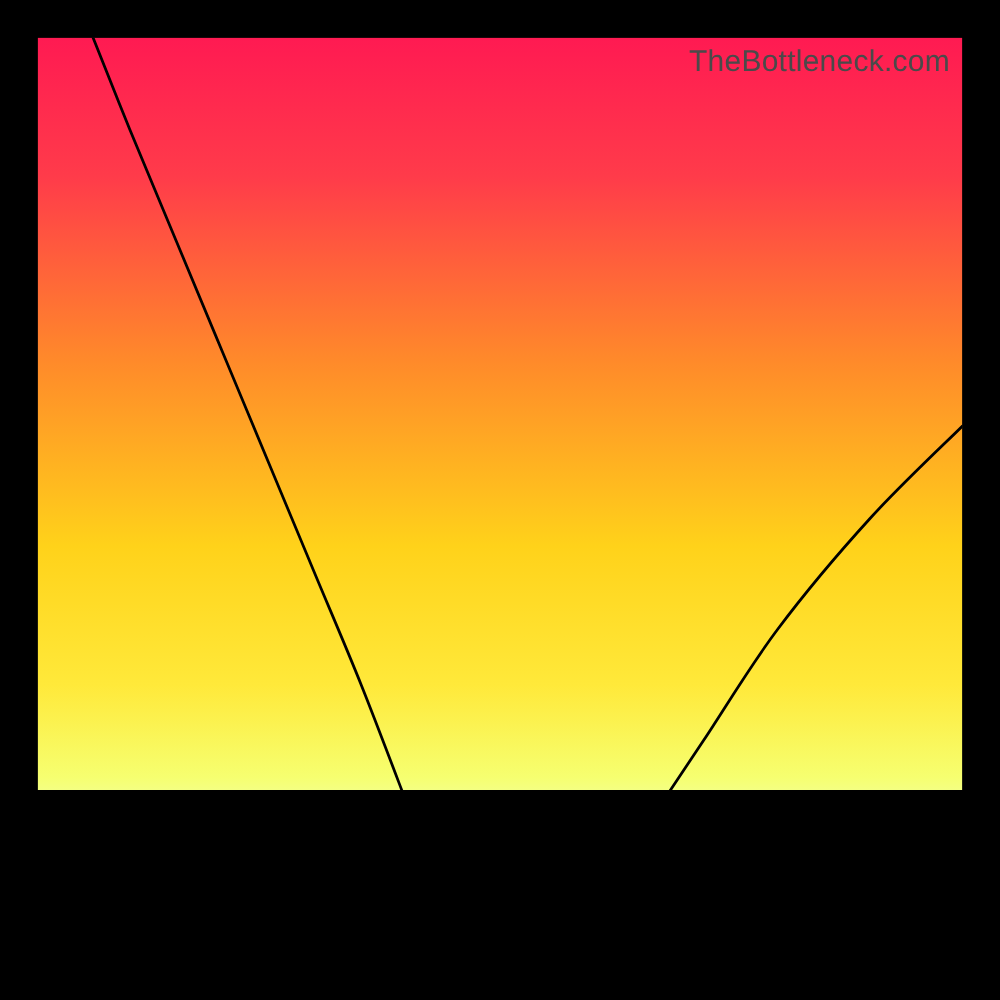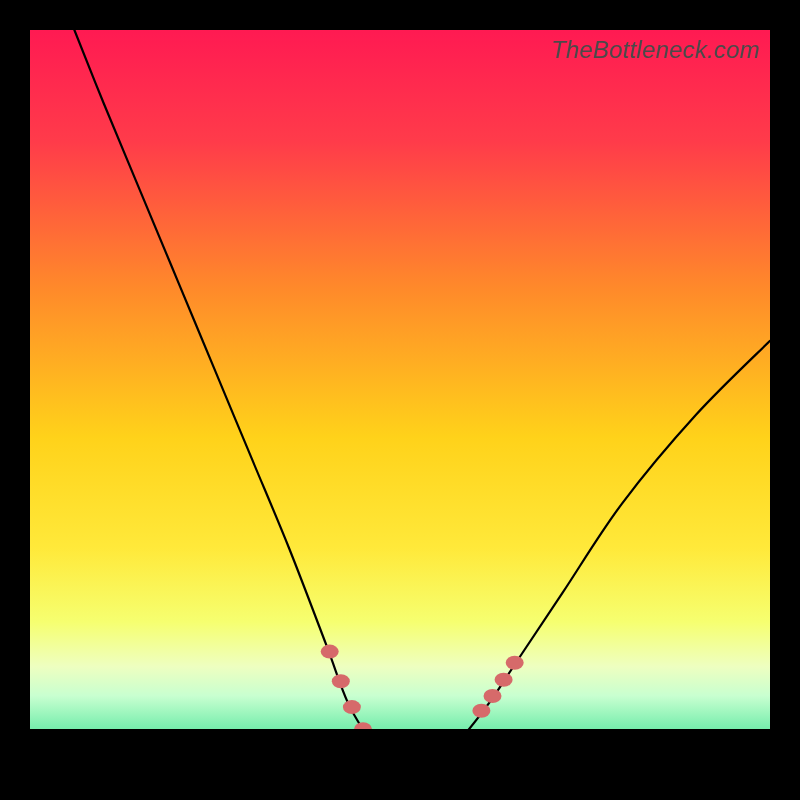--- a/index.html
+++ b/index.html
@@ -15,23 +15,22 @@
     position: absolute;
     left: 0; top: 0;
     width: 800px; height: 800px;
     background: #000;
   }
   .plot {
     position: absolute;
     left: 30px;
     top: 30px;
     width: 740px;
-    height: 699px;
+    height: 602px;
     overflow: hidden;
-    font-style: italic;
   }
   .gradient {
     position: absolute;
     left: 0; top: 0; right: 0; bottom: 0;
   }
   .watermark {
     position: absolute;
     top: 6px;
     right: 10px;
     color: #4a4a4a;

